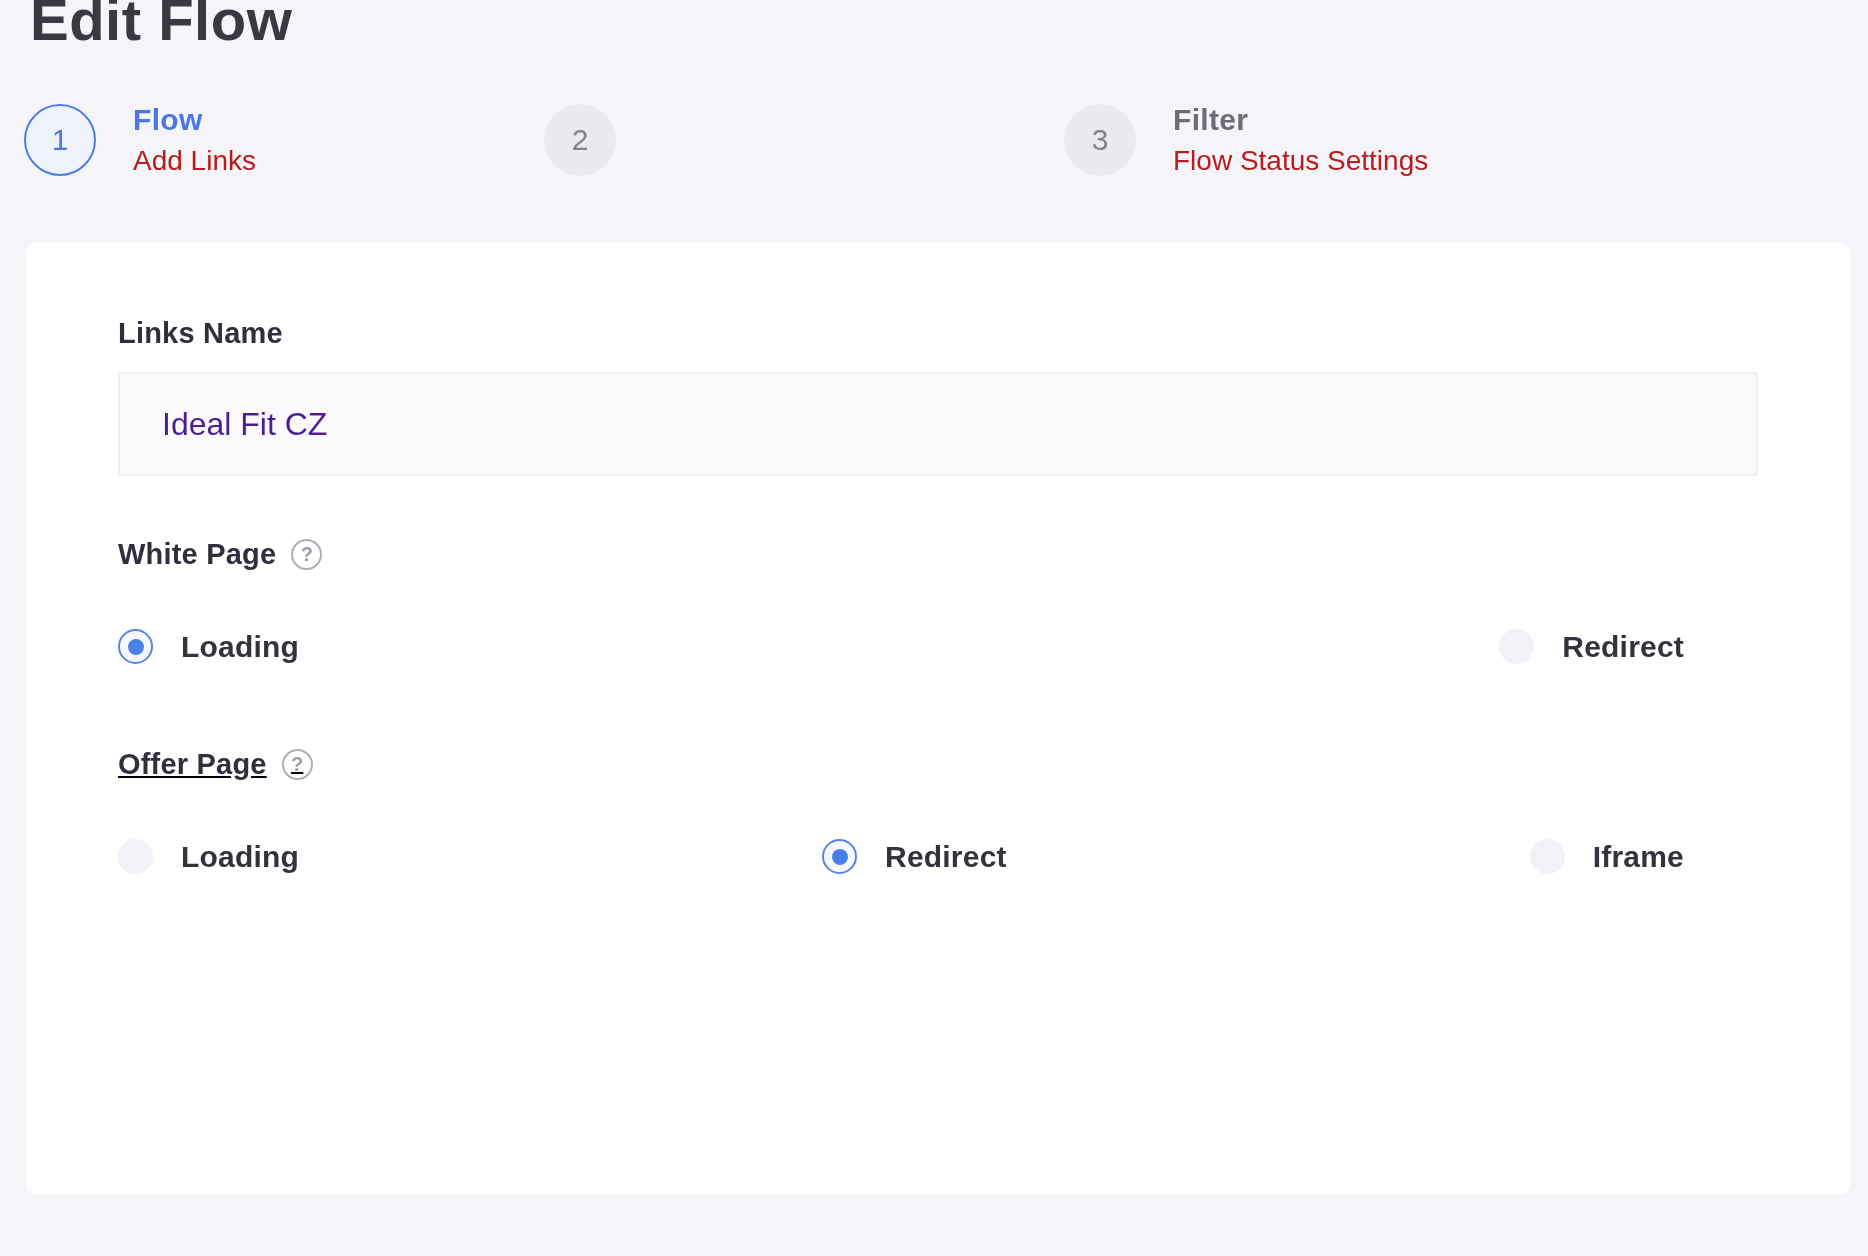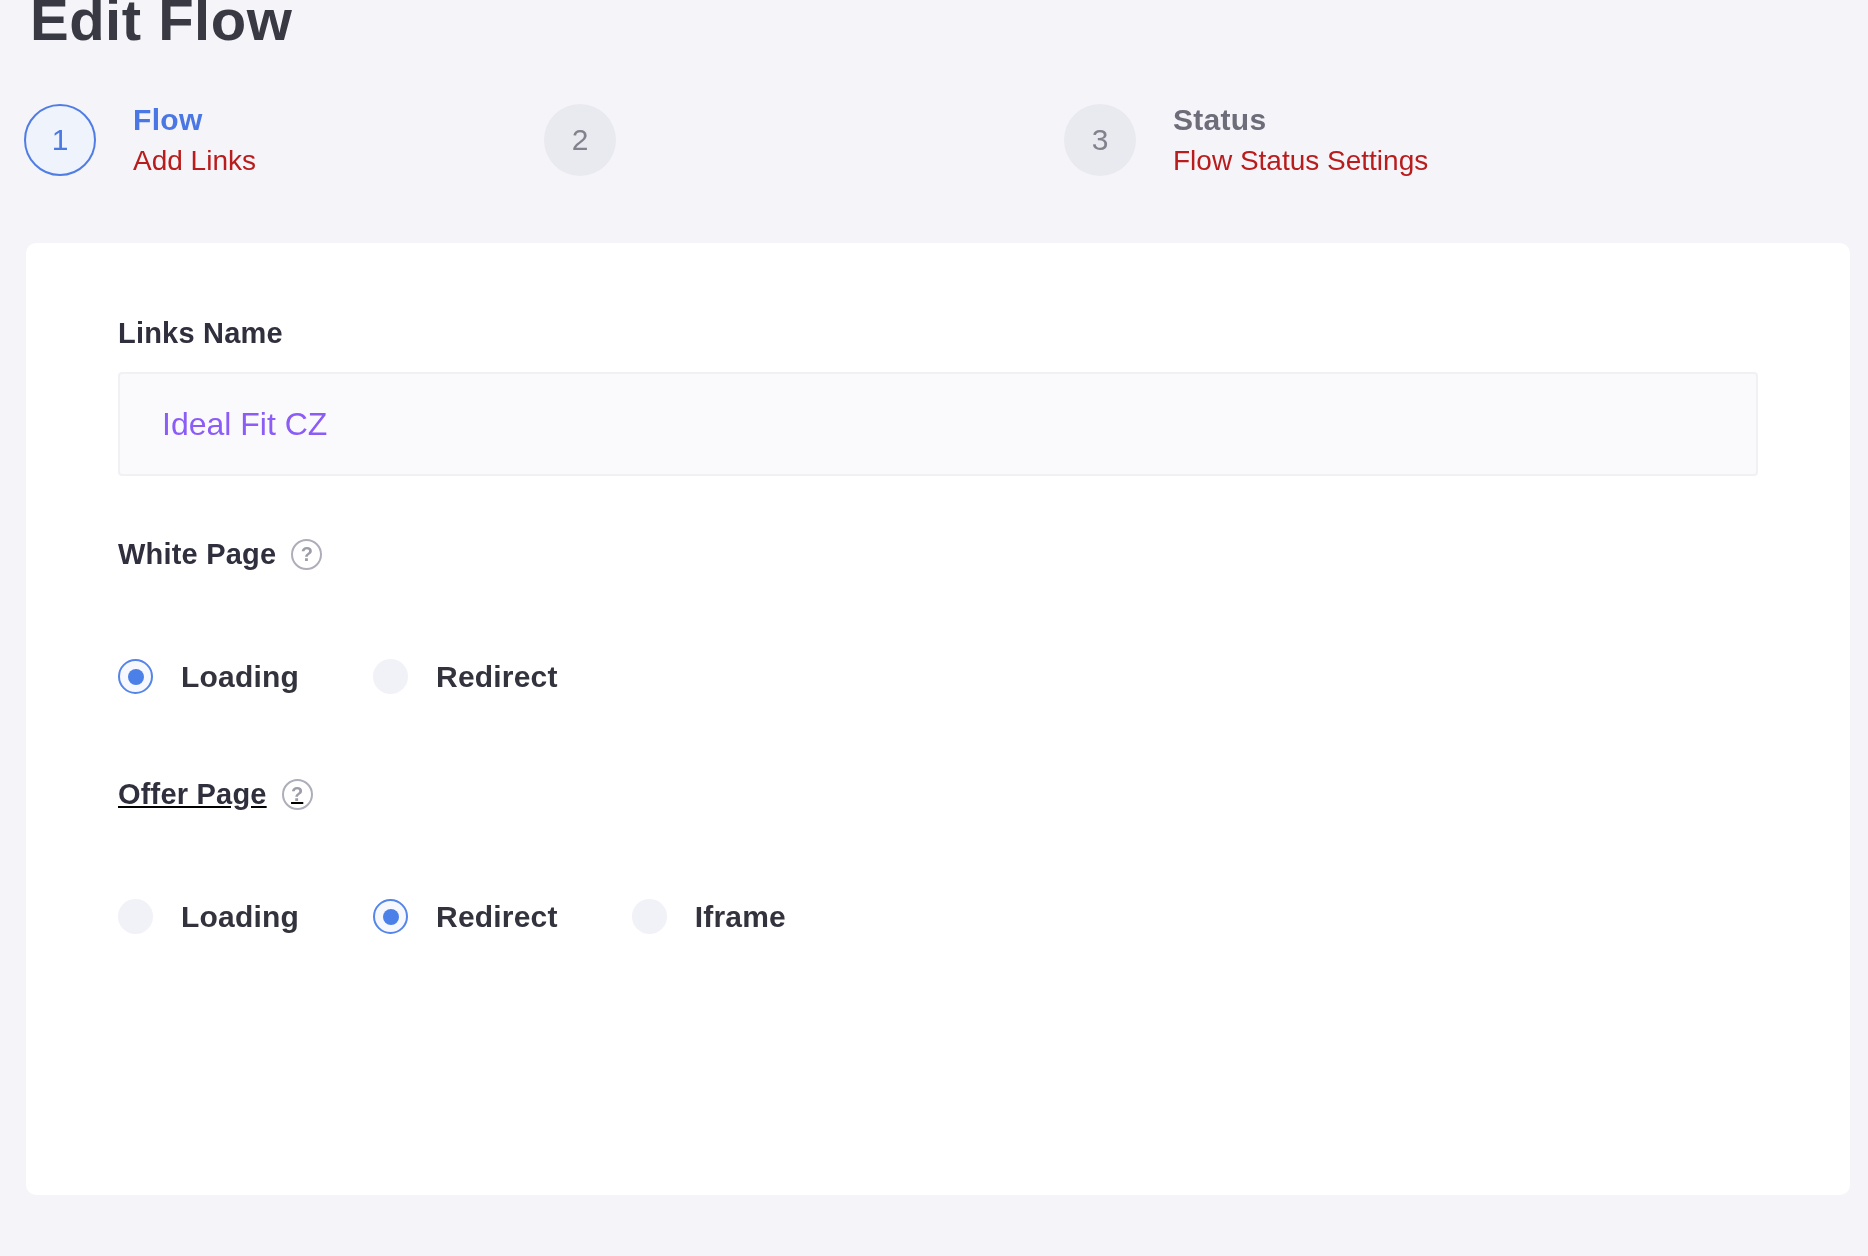--- a/index.html
+++ b/index.html
@@ -98,28 +98,29 @@
     display: block;
     margin-top: 22px;
     width: 100%;
     height: 104px;
     background: #fafafd;
     border: 2px solid #f0f0f5;
     border-radius: 4px;
     padding: 0 42px;
     font-family: "Liberation Sans", "DejaVu Sans", sans-serif;
     font-size: 32px;
-    color: #8b5cf6;
+    color: #4c1d95;
     outline: none;
   }
   
   .radio-row {
     display: flex;
     align-items: center;
-    margin-top: 88px;
+    margin-top: 58px;
+    justify-content: space-between;
   }
   .radio-option {
     display: flex;
     align-items: center;
     margin-right: 74px;
     cursor: pointer;
   }
   .radio-circle {
     box-sizing: border-box;
     width: 35px; height: 35px;
@@ -161,21 +162,21 @@
       <div class="step-title">Flow</div>
       <div class="step-subtitle">Add Links</div>
     </div>
   </div>
   <div class="step">
     <div class="step-circle">2</div>
   </div>
   <div class="step">
     <div class="step-circle">3</div>
     <div class="step-text">
-      <div class="step-title">Status</div>
+      <div class="step-title">Filter</div>
       <div class="step-subtitle">Flow Status Settings</div>
     </div>
   </div>
 </div>
 
 <div class="card">
 
   <div class="field-label-row first">
     <span class="field-label">Links Name</span>
   </div>

